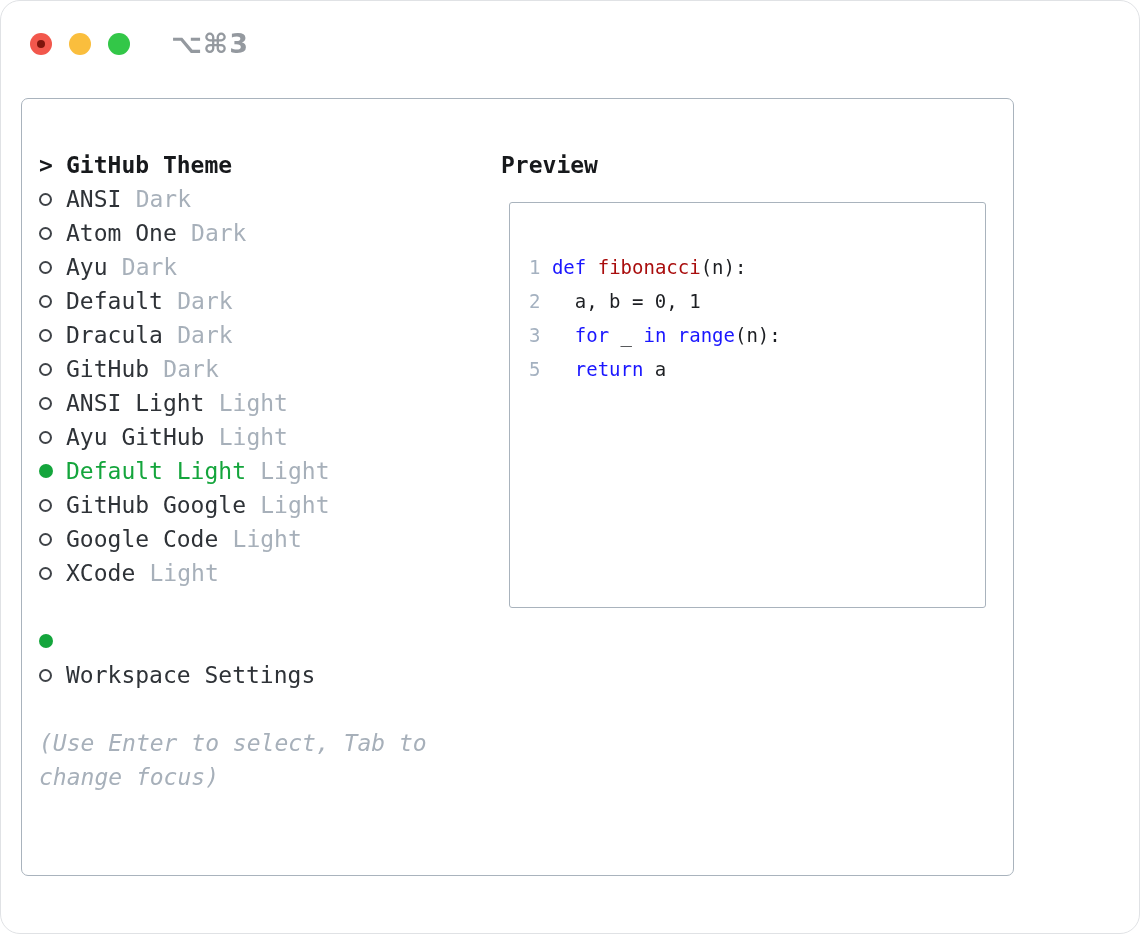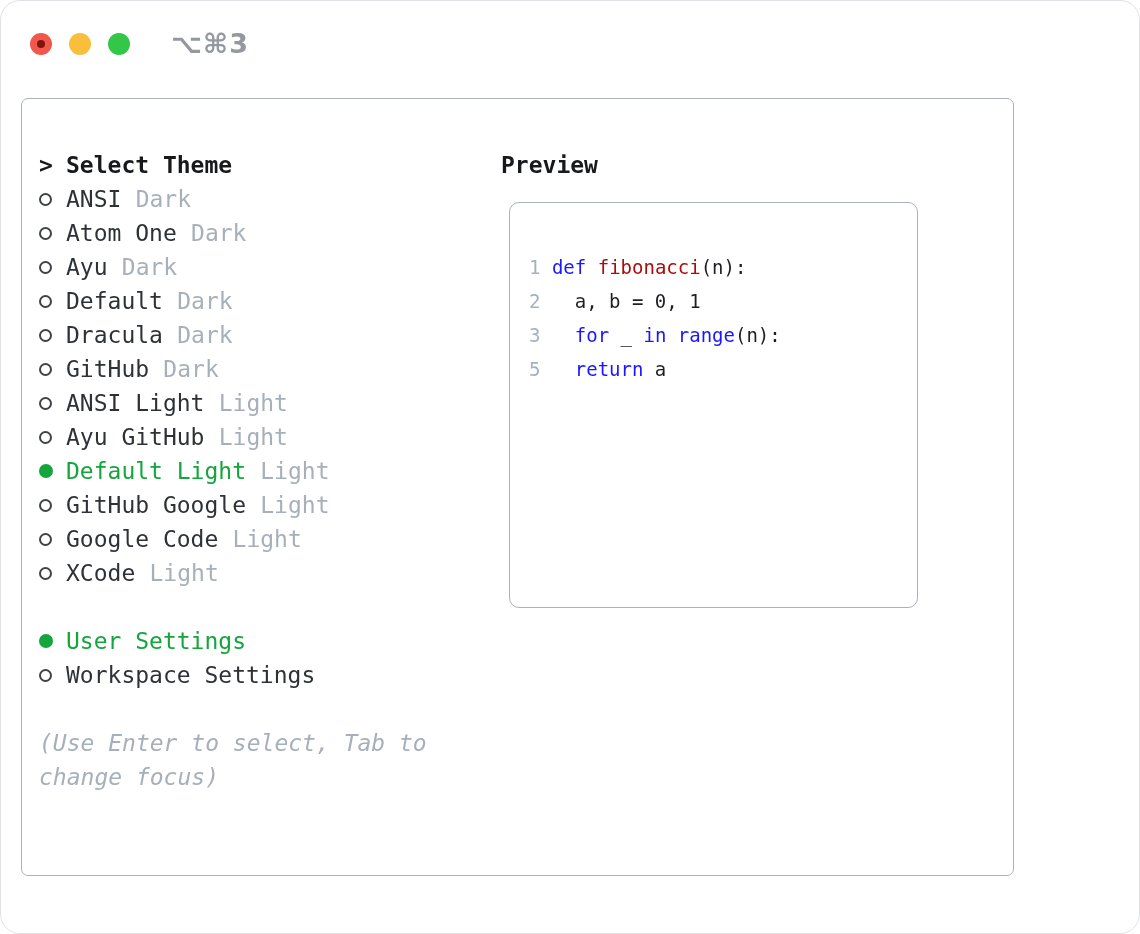--- a/index.html
+++ b/index.html
@@ -42,22 +42,22 @@
   .name {}
   .row.selected .name { color:var(--green); }
   .variant { color:var(--muted); margin-left:0.62em; }
   .apply-section { margin-top:34px; }
   .hint { margin-top:34px; width:420px; font-size:23px; line-height:34px; color:var(--muted);font-style:italic; }
 
   
   .preview-label-row { height:34px; display:flex; align-items:center; }
   .preview-label { font-size:23px; font-weight:bold; color:var(--hdr);text-align:right; }
   .preview-box {
-    margin-top:20px; margin-left:8px; width:409px; height:406px;
-    border:1.5px solid var(--border); border-radius:10px;
+    margin-top:20px; margin-left:8px; width:477px; height:406px;
+    border:1.5px solid var(--border); border-radius:3px;
     padding:47px 0 0 19px;
   }
   .pline { height:34px; line-height:34px; white-space:pre; font-size:19px; }
   .spacer-line { height:34px; }
   .tk-num { color:var(--linenum); }
   .tk-kw  { color:var(--kw); }
   .tk-fn  { color:var(--fn); }
   .tk-pl  { color:var(--code); }
   .tk-ctx { color:var(--ctx); }
   .tk-del { color:var(--del); }
@@ -73,21 +73,21 @@
     <div class="light light-min"></div>
     <div class="light light-zoom"></div>
     <div class="window-title">⌥⌘3</div>
   </div>
 
   <div class="main-box">
 
     <div class="left-col">
       <div class="row">
         <span class="icon-cell caret">&gt;</span>
-        <span class="hdr-label">Select Theme</span>
+        <span class="hdr-label">GitHub Theme</span>
       </div>
 
       <div id="theme-list">
   <div class="row">
     <span class="icon-cell"><span class="circle"></span></span>
     <span class="name">ANSI</span>
     <span class="variant">Dark</span>
   </div>
 
   <div class="row">
@@ -154,21 +154,20 @@
     <span class="icon-cell"><span class="circle"></span></span>
     <span class="name">XCode</span>
     <span class="variant">Light</span>
   </div>
 </div>
 
       <div class="apply-section">
         <div id="apply-list">
   <div class="row selected">
     <span class="icon-cell"><span class="circle sel"></span></span>
-    <span class="name">User Settings</span>
     
   </div>
 
   <div class="row">
     <span class="icon-cell"><span class="circle"></span></span>
     <span class="name">Workspace Settings</span>
     
   </div>
 </div>
       </div>

